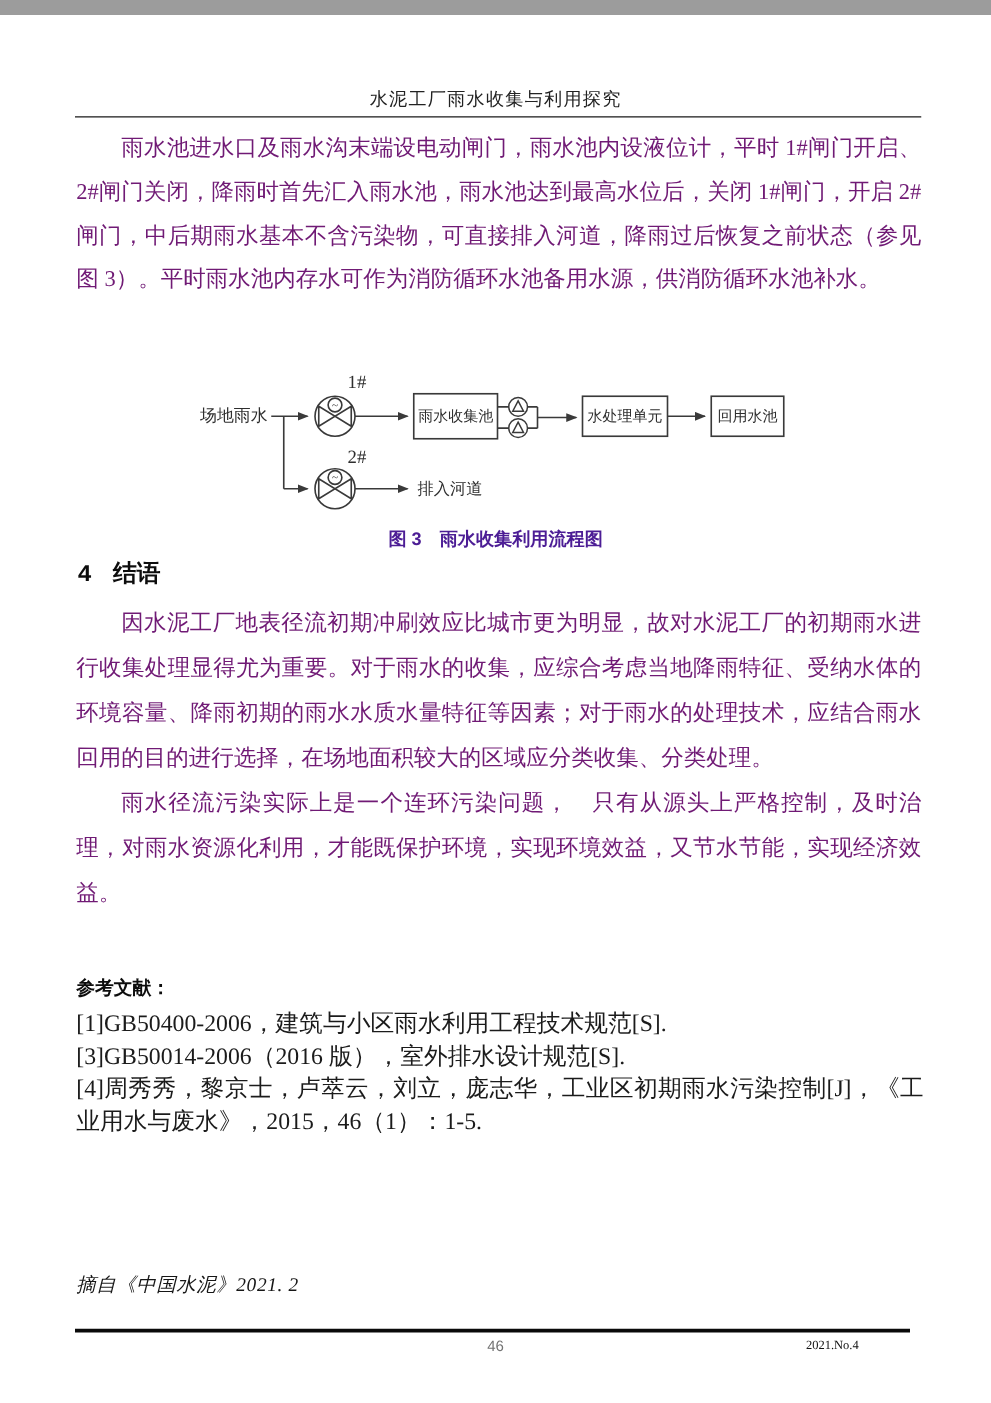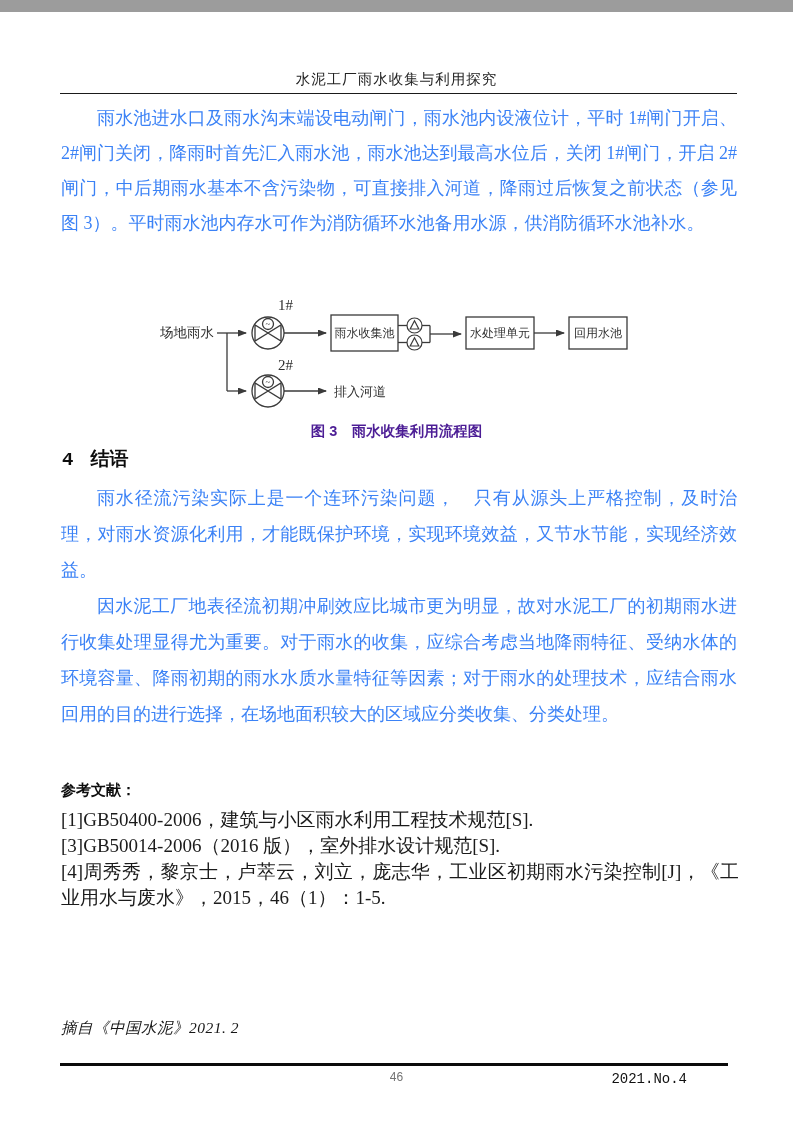--- a/index.html
+++ b/index.html
@@ -12,21 +12,21 @@
   .header-title {
     position:absolute; top:58px; left:0; width:100%;
     text-align:center; font-size:14.5px; letter-spacing:1px; color:#222;
   }
   .header-rule {
     position:absolute; top:81px; left:60px; width:677px;
     border-top:1.6px solid #1a1a1a;
   }
   .body-para {
     position:absolute; left:61px; width:676px;
-    font-size:18px; line-height:35px; text-align:justify; color:#3b82f6;
+    font-size:18px; line-height:35px; text-align:justify; color:#701a75;
   }
   .body-para p { text-indent:2em; margin:0; }
   .intro { top:89px; }
   .conclusion-paras { top:468px; }
   .conclusion-paras p { line-height:36px; }
   .fig-wrap { position:absolute; left:140px; top:281px; width:520px; height:127px; }
   .fig-wrap svg { width:100%; height:100%; }
   .diagram-text { font-family:"Liberation Serif","DejaVu Serif",serif; fill:#2e2e2e; }
   .fig-caption {
     position:absolute; top:410px; left:0; width:100%; text-align:center;
@@ -53,22 +53,22 @@
     position:absolute; top:1051px; left:60px; width:668px;
     border-top:3px solid #0a0a0a;
   }
   .footer-page-num {
     position:absolute; top:1058px; left:0; width:100%; text-align:center;
     font-family:"Liberation Sans","DejaVu Sans",sans-serif;
     font-size:12px; color:#737373;
   }
   .footer-issue {
     position:absolute; top:1059px; right:106px;
-    font-family:Liberation Mono, monospace;
-    font-size:14px; color:#111;
+    font-family:Liberation Serif, serif;
+    font-size:10px; color:#111;
   }
 </style>
 </head>
 <body>
 
 <div class="page">
 
   <div class="header-title">水泥工厂雨水收集与利用探究</div>
   <div class="header-rule"></div>
 
@@ -141,22 +141,22 @@
     </svg>
   </div>
 
   <div class="fig-caption">图 3　雨水收集利用流程图</div>
 
   <div class="section-heading">
     <span class="sec-num">4</span><span>结语</span>
   </div>
 
   <div class="body-para conclusion-paras">
+    <p>因水泥工厂地表径流初期冲刷效应比城市更为明显，故对水泥工厂的初期雨水进行收集处理显得尤为重要。对于雨水的收集，应综合考虑当地降雨特征、受纳水体的环境容量、降雨初期的雨水水质水量特征等因素；对于雨水的处理技术，应结合雨水回用的目的进行选择，在场地面积较大的区域应分类收集、分类处理。</p>
     <p>雨水径流污染实际上是一个连环污染问题，　只有从源头上严格控制，及时治理，对雨水资源化利用，才能既保护环境，实现环境效益，又节水节能，实现经济效益。</p>
-    <p>因水泥工厂地表径流初期冲刷效应比城市更为明显，故对水泥工厂的初期雨水进行收集处理显得尤为重要。对于雨水的收集，应综合考虑当地降雨特征、受纳水体的环境容量、降雨初期的雨水水质水量特征等因素；对于雨水的处理技术，应结合雨水回用的目的进行选择，在场地面积较大的区域应分类收集、分类处理。</p>
   </div>
 
   <div class="refs">
     <div class="refs-heading">参考文献：</div>
     <p class="ref">[1]GB50400-2006，建筑与小区雨水利用工程技术规范[S].</p>
     <p class="ref">[3]GB50014-2006（2016 版），室外排水设计规范[S].</p>
     <p class="ref">[4]周秀秀，黎京士，卢萃云，刘立，庞志华，工业区初期雨水污染控制[J]，《工业用水与废水》，2015，46（1）：1-5.</p>
   </div>
 
   <div class="source-note">摘自《中国水泥》2021. 2</div>

